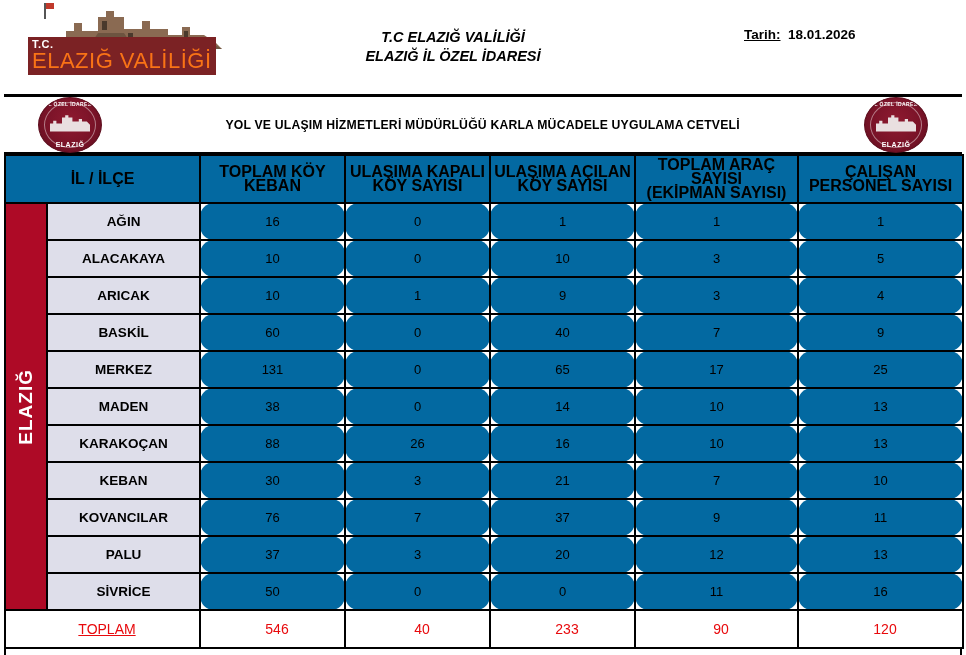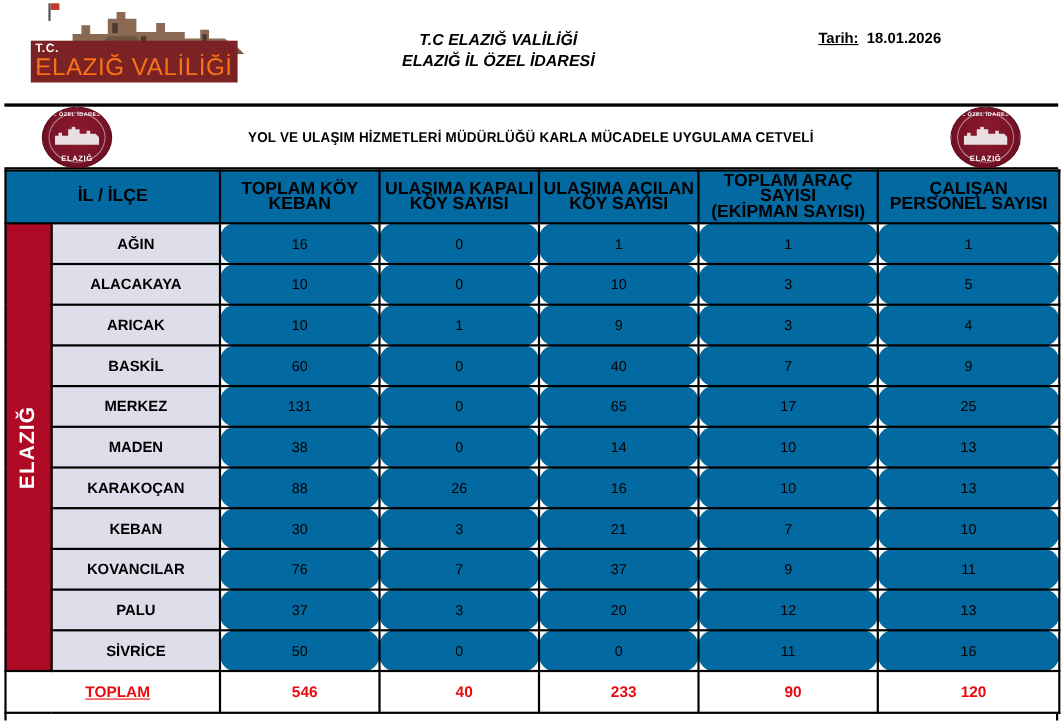--- a/index.html
+++ b/index.html
@@ -222,21 +222,21 @@
     background: #dedeea;
   }
   td.num-cell {
     background: #0369a1;
     font-size: 13px;
     height: 33px;
     border-radius: 14px;
   }
   tr.total-row td {
     color: #e8090c;
-    font-weight: bold;
+    font-weight: normal;
     font-size: 14px;
     height: 34px;
     background: #fff;
     padding-left: 10px;
   }
   tr.total-row td.total-label { text-decoration: underline; }
 
   
   .note {
     position: relative;

